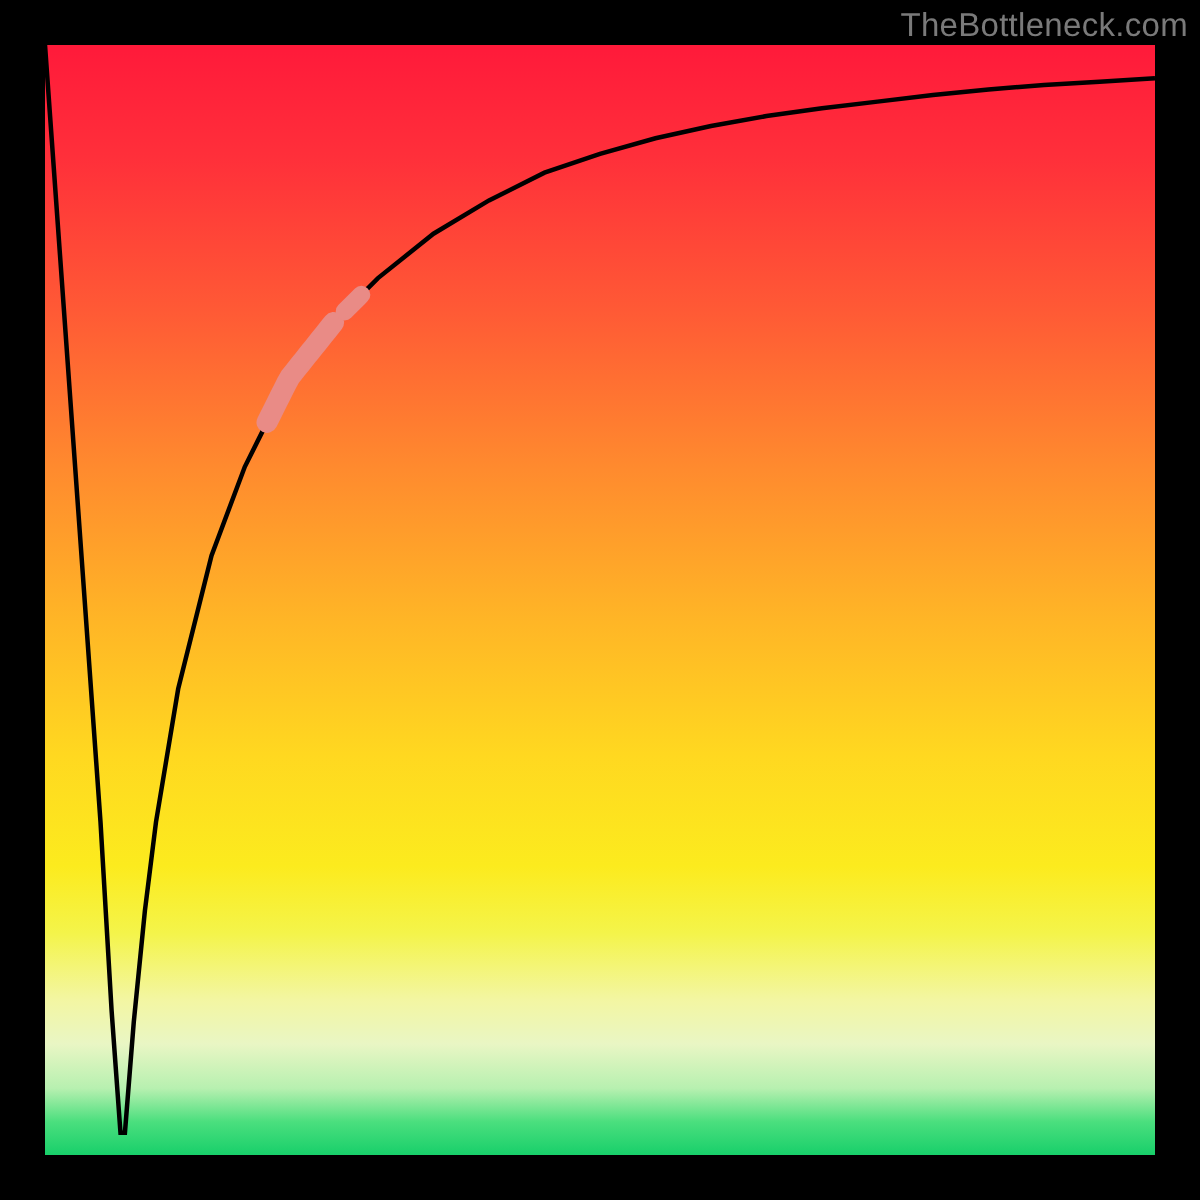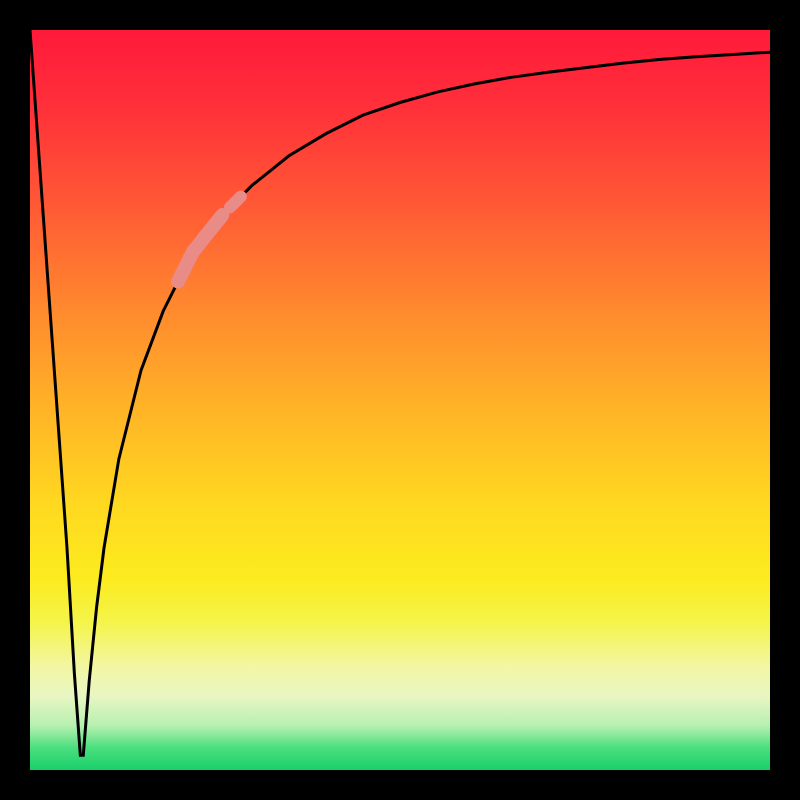--- a/index.html
+++ b/index.html
@@ -57,20 +57,21 @@
     width: 740px;
     height: 740px;
     z-index: 5;
     overflow: visible;
   }
 </style>
 </head>
 <body>
 <div class="frame">
 
+  <div class="watermark">TheBottleneck.com</div>
 
   <div class="plot-area"></div>
 
   <svg class="curve-layer" viewBox="0 0 740 740">
     <path id="bottleneck-curve" fill="none" stroke="#000" stroke-width="3" d="M0.00 0.00 L22.20 310.80 L37.00 518.00 L44.40 643.80 L50.32 725.20 L53.28 725.20 L59.20 651.20 L66.60 577.20 L74.00 518.00 L88.80 429.20 L111.00 340.40 L133.20 281.20 L162.80 222.00 L192.40 185.00 L222.00 155.40 L259.00 125.80 L296.00 103.60 L333.00 85.10 L370.00 72.52 L407.00 62.16 L444.00 54.02 L481.00 47.36 L518.00 42.18 L555.00 37.74 L592.00 33.30 L629.00 29.60 L666.00 26.64 L703.00 24.42 L740.00 22.20"></path>
     <path id="highlight-segment" fill="none" stroke="#e98b86" stroke-width="14" stroke-linecap="round" d="M148.00 251.60 L150.22 247.16 L152.44 242.72 L154.66 238.28 L156.88 233.84 L159.10 229.40 L161.32 224.96 L163.54 221.07 L165.76 218.30 L167.98 215.53 L170.20 212.75 L172.42 209.97 L174.64 207.20 L176.86 204.42 L179.08 201.65 L181.30 198.88 L183.52 196.10 L185.74 193.32 L187.96 190.55 L190.18 187.78 L192.40 185.00"></path>
     <path id="highlight-dot" fill="none" stroke="#e98b86" stroke-width="12" stroke-linecap="round" d="M199.80 177.60 L201.65 175.75 L203.50 173.90 L205.35 172.05 L207.20 170.20 L209.05 168.35 L210.90 166.50"></path>
   </svg>
 
 </div>

